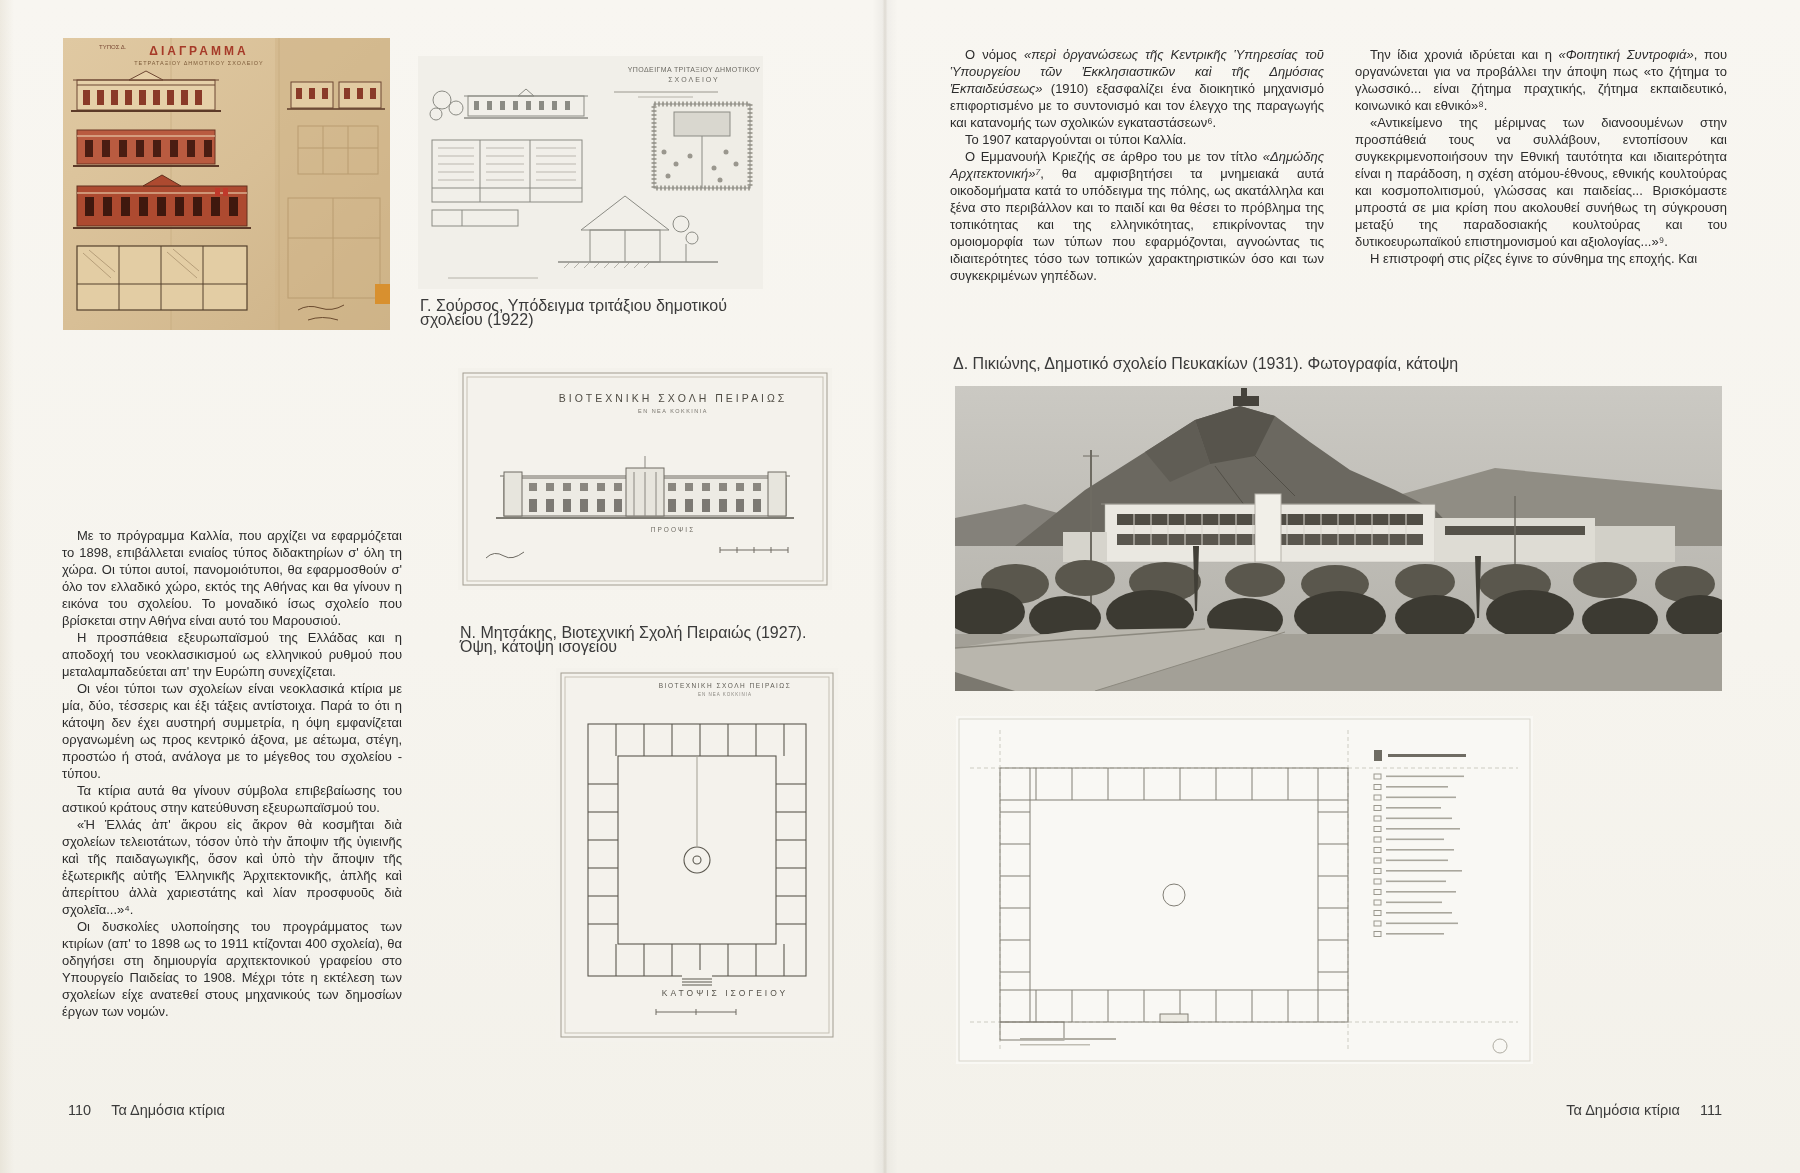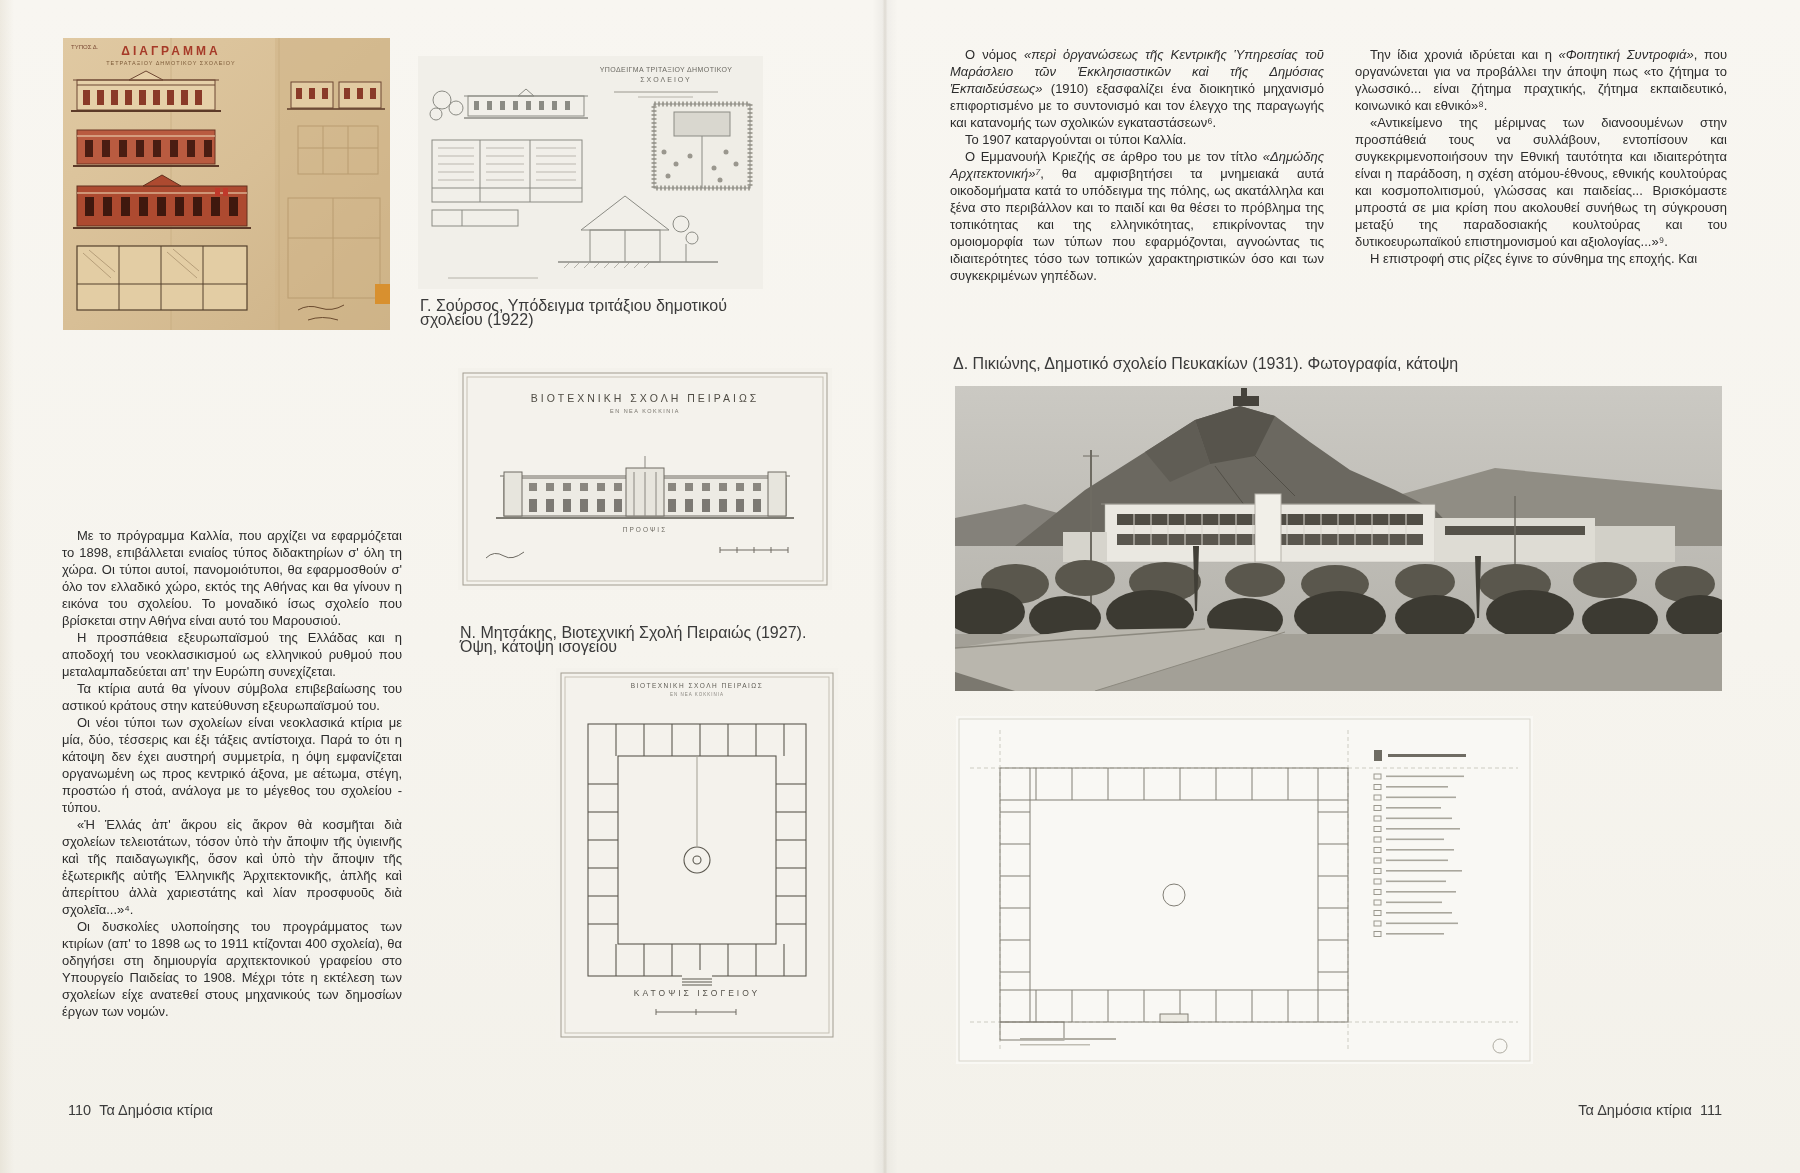--- a/index.html
+++ b/index.html
@@ -7,26 +7,26 @@
     position:relative;width:1800px;height:1173px;overflow:hidden;
     background:linear-gradient(180deg,#f8f6f1 0%,#f6f4ee 55%,#f3f1ea 100%);
     font-family:"Liberation Sans","DejaVu Sans",sans-serif;color:#2d2d2d;
   }
   .fold{position:absolute;left:872px;top:0;width:26px;height:100%;
     background:linear-gradient(90deg,rgba(0,0,0,0) 0%,rgba(0,0,0,0.04) 40%,rgba(92,80,58,0.16) 50%,rgba(0,0,0,0.03) 60%,rgba(0,0,0,0) 100%);}
   .edge-left{position:absolute;left:0;top:0;width:14px;height:100%;
     background:linear-gradient(90deg,rgba(160,140,100,0.12),rgba(0,0,0,0));}
   .fig{position:absolute;}
   .fig svg{display:block;}
-  .fig-label{position:absolute;text-align:center;color:#4a473f;width:100%;left:0;}
+  .fig-label{position:absolute;text-align:center;color:#4a473f;width:100%;left:0;padding-left:28px;}
   .caption{position:absolute;font-size:16px;line-height:14px;color:#3a3a3a;}
   .body-col{position:absolute;font-size:13px;line-height:17px;text-align:justify;color:#2c2c2c;}
   .body-col p{margin:0;text-indent:15px;}
   .it{font-style:italic;}
-  .footer{position:absolute;top:1102px;font-size:14.5px;color:#3b3b3b;display:flex;gap:8px;align-items:center;}
+  .footer{position:absolute;top:1102px;font-size:14.5px;color:#3b3b3b;display:flex;gap:20px;align-items:center;}
 </style>
 </head>
 <body>
 
 <div class="spread">
   <div class="edge-left"></div>
 
   <div class="fig" style="left:63px;top:38px;width:327px;height:292px;">
     <svg width="327" height="292" viewBox="0 0 327 292">
       <defs>
@@ -351,35 +351,35 @@
       </g>
     </svg>
     <div class="fig-label" style="top:14px;font-size:6.5px;letter-spacing:1.5px;color:#5f5c54;">ΒΙΟΤΕΧΝΙΚΗ ΣΧΟΛΗ ΠΕΙΡΑΙΩΣ</div>
     <div class="fig-label" style="top:24px;font-size:4.5px;letter-spacing:1px;color:#8a8780;">ΕΝ ΝΕΑ ΚΟΚΚΙΝΙΑ</div>
     <div class="fig-label" style="top:320px;font-size:8.5px;letter-spacing:3px;color:#55524a;">ΚΑΤΟΨΙΣ ΙΣΟΓΕΙΟΥ</div>
   </div>
 
   <div class="body-col" style="left:62px;top:527px;width:340px;">
     <p>Με το πρόγραμμα Καλλία, που αρχίζει να εφαρμόζεται το 1898, επιβάλλεται ενιαίος τύπος διδακτηρίων σ' όλη τη χώρα. Οι τύποι αυτοί, πανομοιότυποι, θα εφαρμοσθούν σ' όλο τον ελλαδικό χώρο, εκτός της Αθήνας και θα γίνουν η εικόνα του σχολείου. Το μοναδικό ίσως σχολείο που βρίσκεται στην Αθήνα είναι αυτό του Μαρουσιού.</p>
     <p>Η προσπάθεια εξευρωπαϊσμού της Ελλάδας και η αποδοχή του νεοκλασικισμού ως ελληνικού ρυθμού που μεταλαμπαδεύεται απ' την Ευρώπη συνεχίζεται.</p>
+    <p>Οι νέοι τύποι των σχολείων είναι νεοκλασικά κτίρια με μία, δύο, τέσσερις και έξι τάξεις αντίστοιχα. Παρά το ότι η κάτοψη δεν έχει αυστηρή συμμετρία, η όψη εμφανίζεται οργανωμένη ως προς κεντρικό άξονα, με αέτωμα, στέγη, προστώο ή στοά, ανάλογα με το μέγεθος του σχολείου - τύπου.</p>
     <p>Τα κτίρια αυτά θα γίνουν σύμβολα επιβεβαίωσης του αστικού κράτους στην κατεύθυνση εξευρωπαϊσμού του.</p>
-    <p>Οι νέοι τύποι των σχολείων είναι νεοκλασικά κτίρια με μία, δύο, τέσσερις και έξι τάξεις αντίστοιχα. Παρά το ότι η κάτοψη δεν έχει αυστηρή συμμετρία, η όψη εμφανίζεται οργανωμένη ως προς κεντρικό άξονα, με αέτωμα, στέγη, προστώο ή στοά, ανάλογα με το μέγεθος του σχολείου - τύπου.</p>
     <p>«Ἡ Ἑλλάς ἀπ' ἄκρου εἰς ἄκρον θὰ κοσμῆται διὰ σχολείων τελειοτάτων, τόσον ὑπὸ τὴν ἄποψιν τῆς ὑγιεινῆς καὶ τῆς παιδαγωγικῆς, ὅσον καὶ ὑπὸ τὴν ἄποψιν τῆς ἐξωτερικῆς αὐτῆς Ἑλληνικῆς Ἀρχιτεκτονικῆς, ἁπλῆς καὶ ἀπερίττου ἀλλὰ χαριεστάτης καὶ λίαν προσφυοῦς διὰ σχολεῖα...»⁴.</p>
     <p>Οι δυσκολίες υλοποίησης του προγράμματος των κτιρίων (απ' το 1898 ως το 1911 κτίζονται 400 σχολεία), θα οδηγήσει στη δημιουργία αρχιτεκτονικού γραφείου στο Υπουργείο Παιδείας το 1908. Μέχρι τότε η εκτέλεση των σχολείων είχε ανατεθεί στους μηχανικούς των δημοσίων έργων των νομών.</p>
   </div>
 
   <div class="footer" style="left:68px;">
     <span>110</span>
     <span>Τα Δημόσια κτίρια</span>
   </div>
 
   <div class="fold"></div>
 
   <div class="body-col" style="left:950px;top:46px;width:374px;">
-    <p><span>Ο νόμος </span><span class="it">«περὶ ὀργανώσεως τῆς Κεντρικῆς Ὑπηρεσίας τοῦ Μαράσλειο τῶν Ἐκκλησιαστικῶν καὶ τῆς Δημόσιας Ἐκπαιδεύσεως»</span><span> (1910) εξασφαλίζει ένα διοικητικό μηχανισμό επιφορτισμένο με το συντονισμό και τον έλεγχο της παραγωγής και κατανομής των σχολικών εγκαταστάσεων⁶.</span></p>
+    <p><span>Ο νόμος </span><span class="it">«περὶ ὀργανώσεως τῆς Κεντρικῆς Ὑπηρεσίας τοῦ Ὑπουργείου τῶν Ἐκκλησιαστικῶν καὶ τῆς Δημόσιας Ἐκπαιδεύσεως»</span><span> (1910) εξασφαλίζει ένα διοικητικό μηχανισμό επιφορτισμένο με το συντονισμό και τον έλεγχο της παραγωγής και κατανομής των σχολικών εγκαταστάσεων⁶.</span></p>
     <p>Το 1907 καταργούνται οι τύποι Καλλία.</p>
     <p><span>Ο Εμμανουήλ Κριεζής σε άρθρο του με τον τίτλο </span><span class="it">«Δημώδης Αρχιτεκτονική»⁷</span><span>, θα αμφισβητήσει τα μνημειακά αυτά οικοδομήματα κατά το υπόδειγμα της πόλης, ως ακατάλληλα και ξένα στο περιβάλλον και το παιδί και θα θέσει το πρόβλημα της τοπικότητας και της ελληνικότητας, επικρίνοντας την ομοιομορφία των τύπων που εφαρμόζονται, αγνοώντας τις ιδιαιτερότητες τόσο των τοπικών χαρακτηριστικών όσο και των συγκεκριμένων γηπέδων.</span></p>
   </div>
 
   <div class="body-col" style="left:1355px;top:46px;width:372px;">
     <p><span>Την ίδια χρονιά ιδρύεται και η </span><span class="it">«Φοιτητική Συντροφιά»</span><span>, που οργανώνεται για να προβάλλει την άποψη πως «το ζήτημα το γλωσσικό... είναι ζήτημα πραχτικής, ζήτημα εκπαιδευτικό, κοινωνικό και εθνικό»⁸.</span></p>
     <p>«Αντικείμενο της μέριμνας των διανοουμένων στην προσπάθειά τους να συλλάβουν, εντοπίσουν και συγκεκριμενοποιήσουν την Εθνική ταυτότητα και ιδιαιτερότητα είναι η παράδοση, η σχέση ατόμου-έθνους, εθνικής κουλτούρας και κοσμοπολιτισμού, γλώσσας και παιδείας... Βρισκόμαστε μπροστά σε μια κρίση που ακολουθεί συνήθως τη σύγκρουση μεταξύ της παραδοσιακής κουλτούρας και του δυτικοευρωπαϊκού επιστημονισμού και αξιολογίας...»⁹.</p>
     <p>Η επιστροφή στις ρίζες έγινε το σύνθημα της εποχής. Και</p>
   </div>
 

